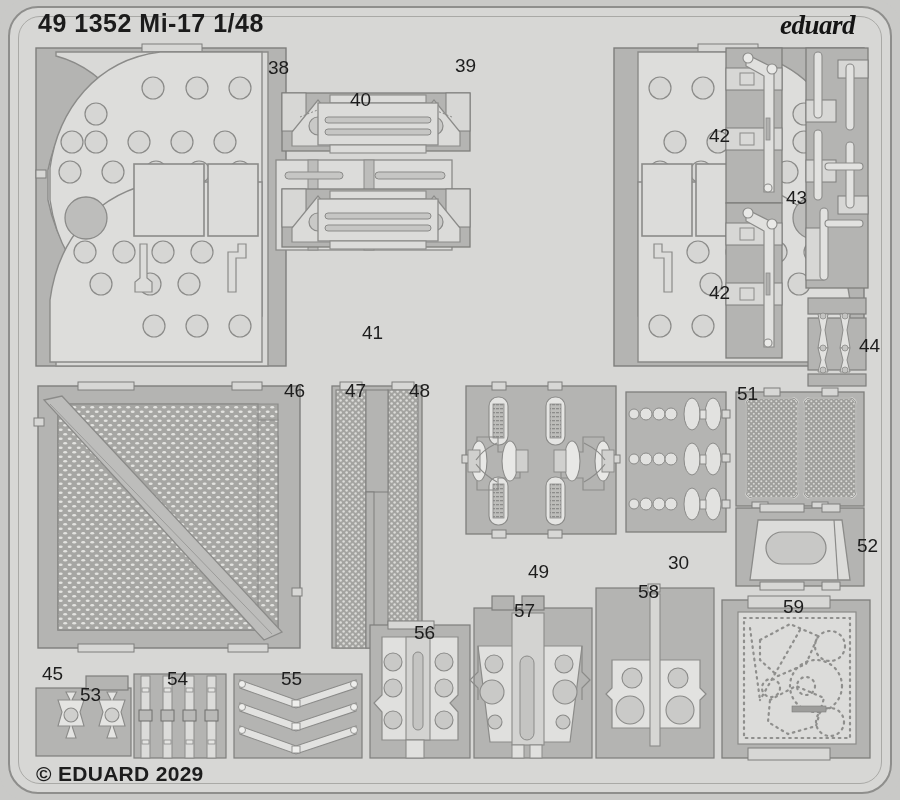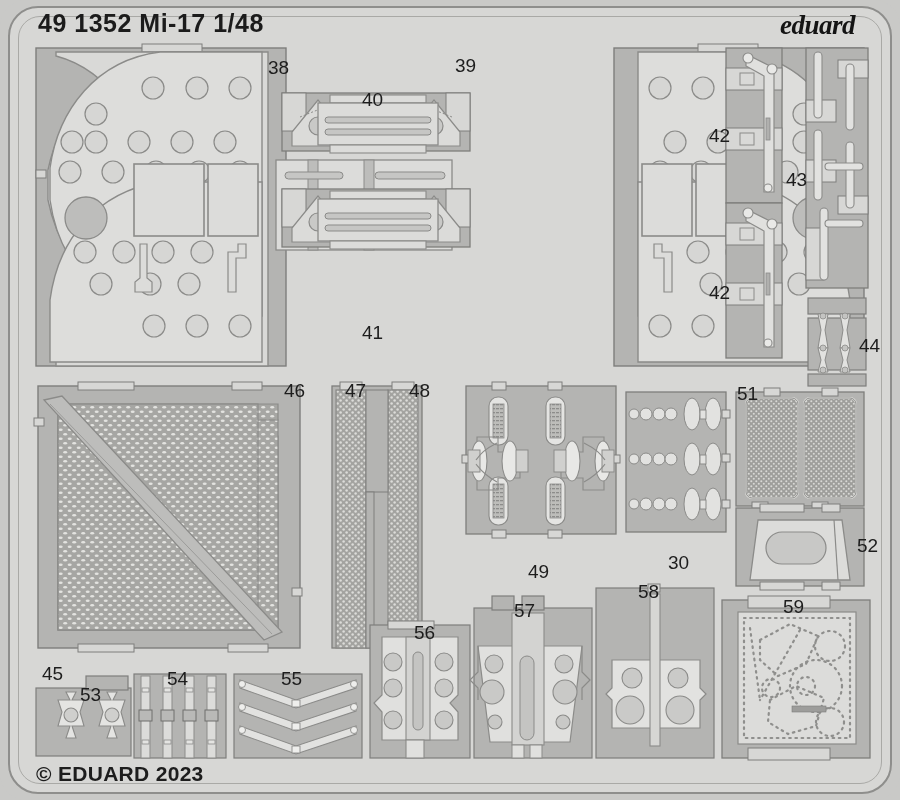--- a/index.html
+++ b/index.html
@@ -46,21 +46,21 @@
 </head>
 <body>
 
 <div id="fret">
 
   <div class="plate"></div>
   <div class="plate-inner"></div>
 
   <div class="title">49 1352 Mi-17 1/48</div>
   <div class="brand">eduard</div>
-  <div class="copyright">© EDUARD 2023</div>
+  <div class="copyright">© EDUARD 2029</div>
 
   <svg width="900" height="800" style="position:absolute;left:0;top:0;">
     <defs>
       <pattern id="meshA" width="9" height="9" patternUnits="userSpaceOnUse">
         <rect width="9" height="9" fill="#a6a6a3"></rect>
         <ellipse cx="2.2" cy="2.2" rx="2.0" ry="1.3" fill="#e3e3e0"></ellipse>
         <ellipse cx="6.7" cy="6.7" rx="2.0" ry="1.3" fill="#e3e3e0"></ellipse>
       </pattern>
       <pattern id="meshB" width="6" height="6" patternUnits="userSpaceOnUse">
         <rect width="6" height="6" fill="#a3a3a0"></rect>
@@ -544,25 +544,25 @@
         <circle cx="771" cy="688" r="9"></circle>
         <path d="M750 628 L760 700"></path>
         <path d="M800 630 L760 700"></path>
       </g>
       <rect x="792" y="706" width="34" height="6" fill="#9d9d9b" stroke="#7e7e7c" stroke-width="0.6"></rect>
     </g>
   </svg>
 
   <div class="lbl" style="left:268px;top:46px">38</div>
   <div class="lbl" style="left:455px;top:44px">39</div>
-  <div class="lbl" style="left:362px;top:78px">40</div>
+  <div class="lbl" style="left:350px;top:78px">40</div>
   <div class="lbl" style="left:362px;top:311px">41</div>
   <div class="lbl" style="left:709px;top:114px">42</div>
   <div class="lbl" style="left:709px;top:271px">42</div>
-  <div class="lbl" style="left:786px;top:158px">43</div>
+  <div class="lbl" style="left:786px;top:176px">43</div>
   <div class="lbl" style="left:859px;top:324px">44</div>
   <div class="lbl" style="left:42px;top:652px">45</div>
   <div class="lbl" style="left:284px;top:369px">46</div>
   <div class="lbl" style="left:345px;top:369px">47</div>
   <div class="lbl" style="left:409px;top:369px">48</div>
   <div class="lbl" style="left:528px;top:550px">49</div>
   <div class="lbl" style="left:668px;top:541px">30</div>
   <div class="lbl" style="left:737px;top:372px">51</div>
   <div class="lbl" style="left:857px;top:524px">52</div>
   <div class="lbl" style="left:80px;top:673px">53</div>

